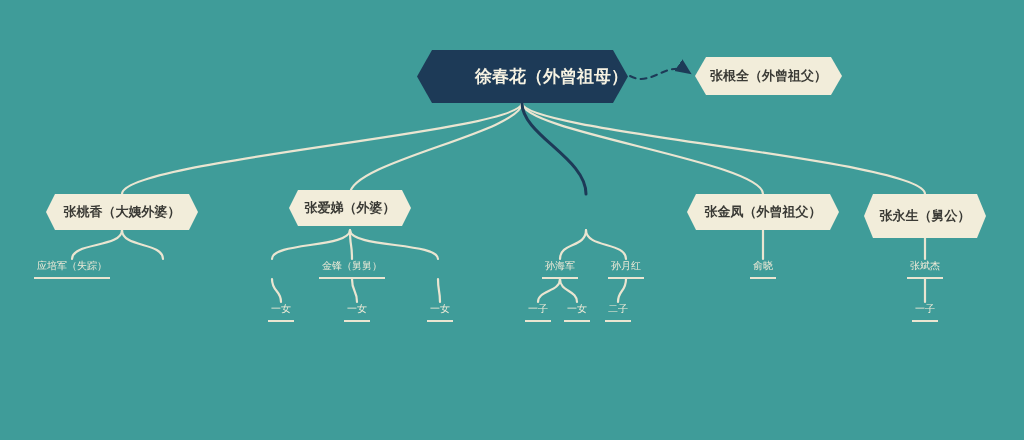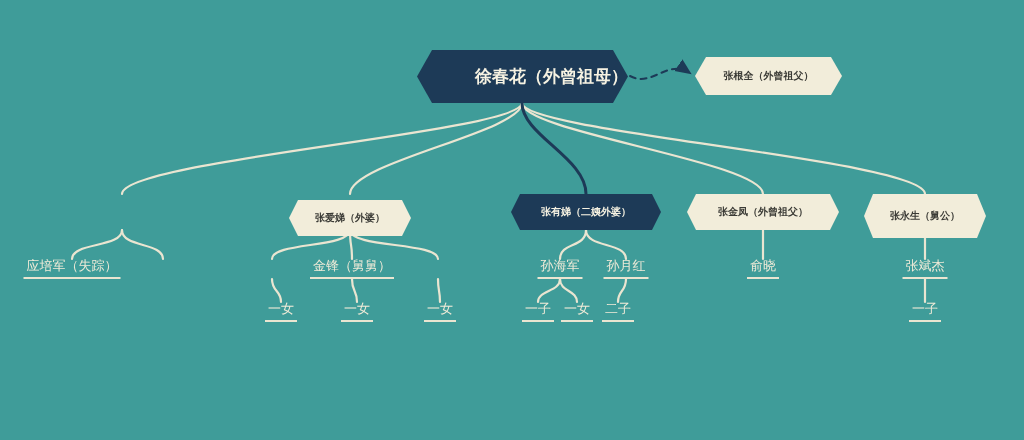--- a/index.html
+++ b/index.html
@@ -17,26 +17,26 @@
   .node{
     position:absolute;
     display:flex;align-items:center;justify-content:center;
     font-weight:bold;white-space:nowrap;
     clip-path:polygon(var(--s,9px) 0, calc(100% - var(--s,9px)) 0, 100% 50%,
                       calc(100% - var(--s,9px)) 100%, var(--s,9px) 100%, 0 50%);
   }
   .node.dark{background:var(--dark-node,#1D3A57);color:var(--text-on-dark,#F6F2E2);}
   .node.light{background:var(--light-node,#F2EDDA);color:var(--text-on-light,#3A3A35);}
   .node.root{font-size:17px;justify-content:flex-end;}
-  .node.lvl2{font-size:10px;}
+  .node.lvl2{font-size:13px;}
   .leaf{
     position:absolute;
     transform:translateX(-50%);
     color:var(--label-text,#F0EBD8);
-    font-size:13px;line-height:15px;
+    font-size:10px;line-height:15px;
     padding:0 3px 4px 3px;
     border-bottom:2px solid var(--line-light,#EAE5D1);
     white-space:nowrap;
     text-align:center;
   }
 </style>
 </head>
 <body>
 
 <div class="canvas">
@@ -79,25 +79,25 @@
     <path class="edge" d="M925,279 L925,302"></path>
   </svg>
 
   <div class="node dark root" style="left:417px;top:50px;width:211px;height:53px;--s:15px;">
     <span>徐春花（外曾祖母）</span>
   </div>
   <div class="node light lvl2" style="left:695px;top:57px;width:147px;height:38px;--s:11px;">
     <span>张根全（外曾祖父）</span>
   </div>
 
-  <div class="node light lvl2" style="left:289px;top:200px;width:122px;height:36px;text-align:right;">
+  <div class="node light lvl2" style="left:46px;top:194px;width:152px;height:36px;">
+    <span>张桃香（大姨外婆）</span>
+  </div>
+  <div class="node light lvl2" style="left:289px;top:190px;width:122px;height:36px;text-align:right;">
     <span>张爱娣（外婆）</span>
-  </div>
-  <div class="node dark lvl2" style="left:511px;top:194px;width:150px;height:36px;">
-    <span>张有娣（二姨外婆）</span>
   </div>
   <div class="node light lvl2" style="left:687px;top:194px;width:152px;height:36px;">
     <span>张金凤（外曾祖父）</span>
   </div>
   <div class="node light lvl2" style="left:864px;top:194px;width:122px;height:44px;">
     <span>张永生（舅公）</span>
   </div>
 
   <div class="leaf" style="left:72px;top:258px">应培军（失踪）</div>
   <div class="leaf" style="left:352px;top:258px">金锋（舅舅）</div>

